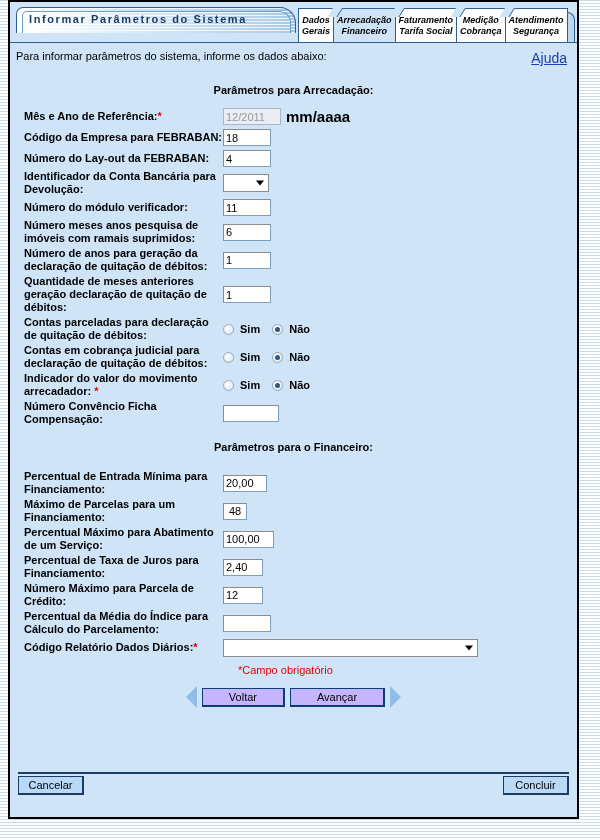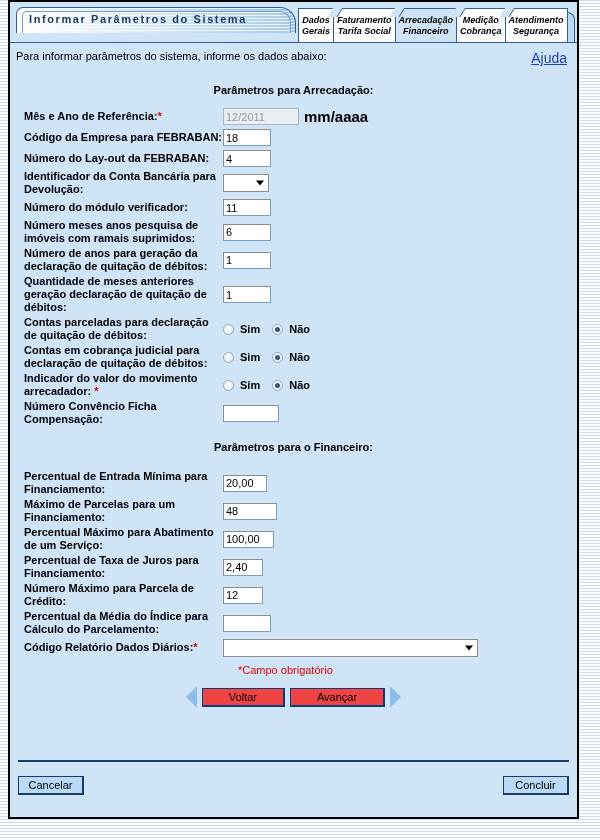--- a/index.html
+++ b/index.html
@@ -229,21 +229,21 @@
     background: #ffffff;
     color: #000;
     box-sizing: border-box;
   }
   input.txt[disabled] {
     background: #e8eef4;
     color: #9a9a9a;
     border-color: #aab6c1;
   }
   .w-med { width: 48px; }
-  .w-mm { width: 76px; }
+  .w-mm { width: 58px; }
   .suffix {
     font-size: 15px;
     font-weight: bold;
     color: #000;
   }
 
   .sel {
     position: relative;
     height: 18px;
     border: 1px solid #8d8d8d;
@@ -308,38 +308,38 @@
     border-top: 11px solid transparent;
     border-bottom: 11px solid transparent;
     cursor: pointer;
   }
   .tri.left { border-right: 11px solid #8fbdea; }
   .tri.right { border-left: 11px solid #8fbdea; }
   .btn-blue {
     font-family: "Liberation Sans", sans-serif;
     font-size: 11px;
     color: #000;
-    background: #ef4444;
+    background: #c4b5fd;
     border: 1px solid #0a3d73;
     border-right-width: 2px;
     border-bottom-width: 2px;
     height: 19px;
     min-width: 78px;
     padding: 0 26px;
     cursor: pointer;
     box-sizing: border-box;
   }
 
   .footer {
     position: absolute;
     left: 8px;
     right: 8px;
     bottom: 22px;
     border-top: 2px solid #1b3b63;
-    padding-top: 14px;
+    padding-top: 2px;
     display: flex;
     justify-content: space-between;
     align-items: center;
   }
   .btn-light {
     font-family: "Liberation Sans", sans-serif;
     font-size: 11px;
     color: #000;
     background: #b9d9f7;
     border: 1px solid #1b3b63;
@@ -364,27 +364,27 @@
     <div class="title-bar">
       <div class="title-bar-inner"></div>
       <div class="title-text">Informar Parâmetros do Sistema</div>
     </div>
 
     <div class="tabs">
       <div class="tab">
         <span class="tab-line">Dados</span>
         <span class="tab-line">Gerais</span>
       </div>
+      <div class="tab active">
+        <span class="tab-line">Arrecadação</span>
+        <span class="tab-line">Financeiro</span>
+      </div>
       <div class="tab">
         <span class="tab-line">Faturamento</span>
         <span class="tab-line">Tarifa Social</span>
-      </div>
-      <div class="tab active">
-        <span class="tab-line">Arrecadação</span>
-        <span class="tab-line">Financeiro</span>
       </div>
       <div class="tab">
         <span class="tab-line">Medição</span>
         <span class="tab-line">Cobrança</span>
       </div>
       <div class="tab">
         <span class="tab-line">Atendimento</span>
         <span class="tab-line">Segurança</span>
       </div>
       <div class="tab-endcap"></div>
@@ -514,21 +514,21 @@
       <div class="row">
         <div class="lbl">Percentual de Entrada Mínima para Financiamento:</div>
         <div class="ctl">
           <input class="txt" style="width: 44px;" type="text" value="20,00">
         </div>
       </div>
 
       <div class="row">
         <div class="lbl">Máximo de Parcelas para um Financiamento:</div>
         <div class="ctl">
-          <input class="txt" style="width: 54px;" type="text" value="48">
+          <input class="txt" style="width: 24px; text-align: center;" type="text" value="48">
         </div>
       </div>
 
       <div class="row">
         <div class="lbl">Percentual Máximo para Abatimento de um Serviço:</div>
         <div class="ctl">
           <input class="txt" style="width: 51px;" type="text" value="100,00">
         </div>
       </div>
 

